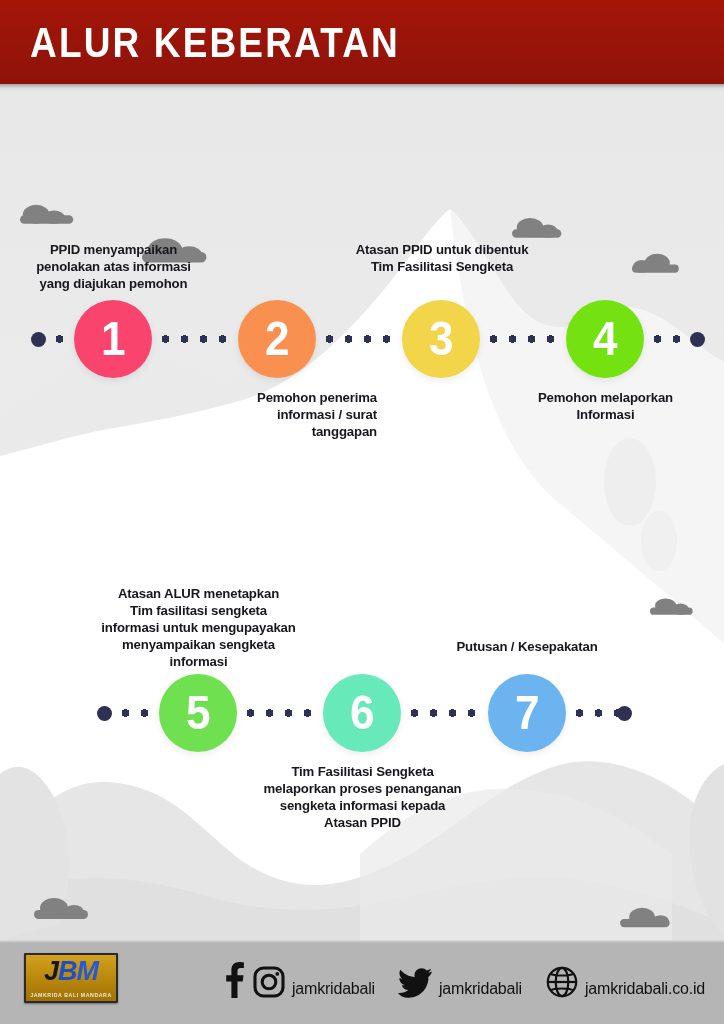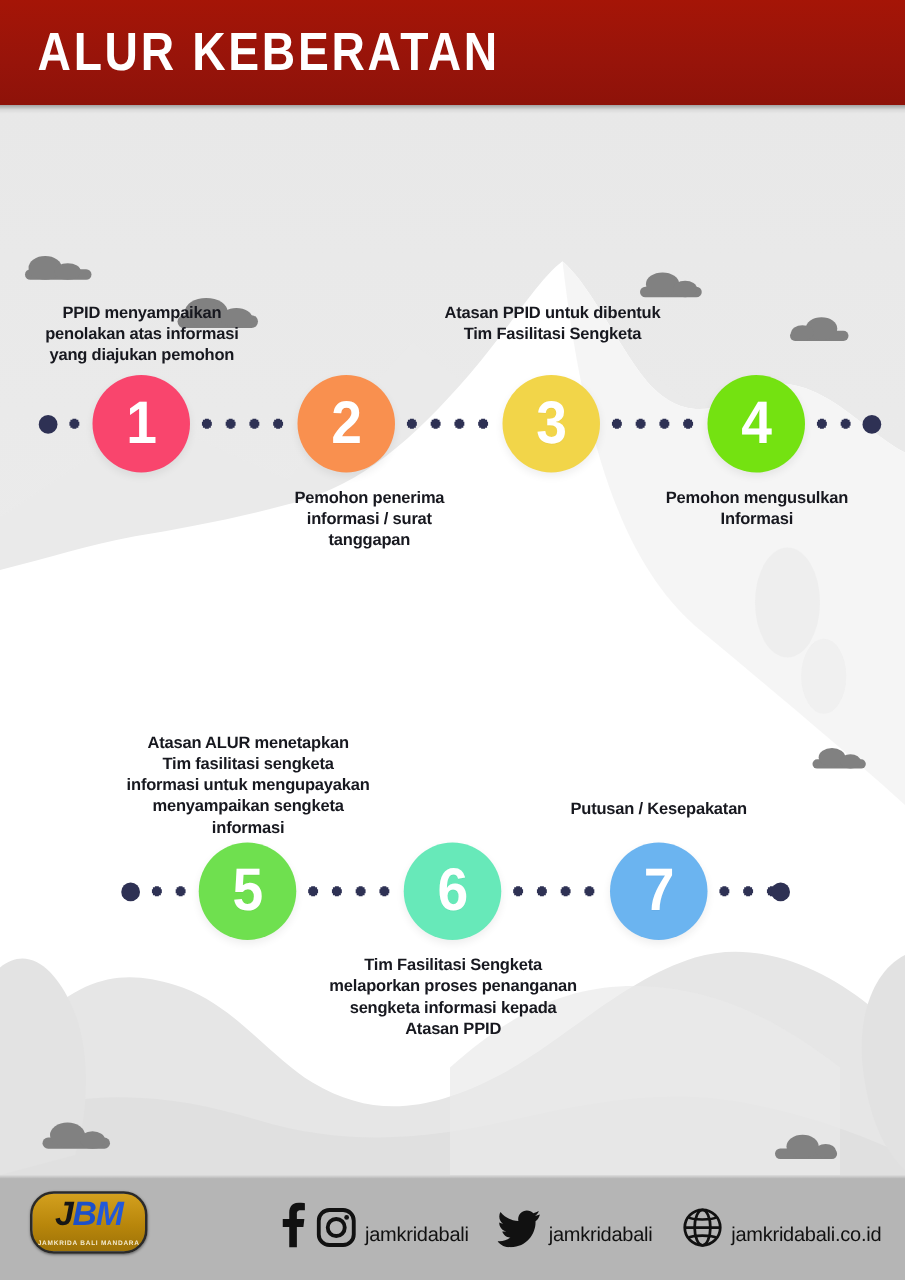--- a/index.html
+++ b/index.html
@@ -70,21 +70,21 @@
   }
   .footer-topline {
     position: absolute;
     left: 0; top: 0; width: 724px; height: 3px;
     background: linear-gradient(180deg, rgba(255,255,255,0.55), rgba(255,255,255,0));
   }
   .logo {
     position: absolute;
     left: 24px; top: 953px;
     width: 90px; height: 46px;
-    border-radius: 19px;
+    border-radius: 1px;
     background: linear-gradient(180deg, #d3a01e 0%, #b8860b 55%, #9d7208 100%);
     border: 2px solid #2a2a2a;
     box-shadow: 0 1px 2px rgba(0,0,0,0.4);
     z-index: 41;
     overflow: hidden;
   }
   .logo-mark {
     position: absolute;
     left: 0; right: 0; top: 2px;
     text-align: center;
@@ -291,37 +291,37 @@
         <span>1</span>
       </div>
       <div class="caption" style="left: 10px; top: 241px; width: 207px;">
         <div>PPID menyampaikan</div>
         <div>penolakan atas informasi</div>
         <div>yang diajukan pemohon</div>
       </div>
       <div class="node timeline" style="left: 238px; top: 300px; background: rgb(249, 144, 79);">
         <span>2</span>
       </div>
-      <div class="caption" style="left: 204px; top: 389px; width: 183px;">
+      <div class="caption" style="left: 194px; top: 389px; width: 183px; text-align: right;">
         <div>Pemohon penerima</div>
         <div>informasi / surat</div>
         <div>tanggapan</div>
       </div>
       <div class="node timeline" style="left: 402px; top: 300px; background: rgb(242, 213, 73);">
         <span>3</span>
       </div>
       <div class="caption" style="left: 330px; top: 241px; width: 224px;">
         <div>Atasan PPID untuk dibentuk</div>
         <div>Tim Fasilitasi Sengketa</div>
       </div>
       <div class="node timeline" style="left: 566px; top: 300px; background: rgb(116, 226, 17);">
         <span>4</span>
       </div>
       <div class="caption" style="left: 506px; top: 389px; width: 199px;">
-        <div>Pemohon mengusulkan</div>
+        <div>Pemohon melaporkan</div>
         <div>Informasi</div>
       </div>
       <div class="dotline timeline" style="left: 115.5px; top: 709px; width: 39.5px;"></div>
       <div class="dotline timeline" style="left: 241px; top: 709px; width: 78px;"></div>
       <div class="dotline timeline" style="left: 405px; top: 709px; width: 79px;"></div>
       <div class="dotline timeline" style="left: 570px; top: 709px; width: 57.5px;"></div>
       <div class="endcap timeline" style="left: 96.5px; top: 705.5px;"></div>
       <div class="endcap timeline" style="left: 616.5px; top: 705.5px;"></div>
       <div class="node timeline" style="left: 159px; top: 674px; background: rgb(111, 224, 79);">
         <span>5</span>

